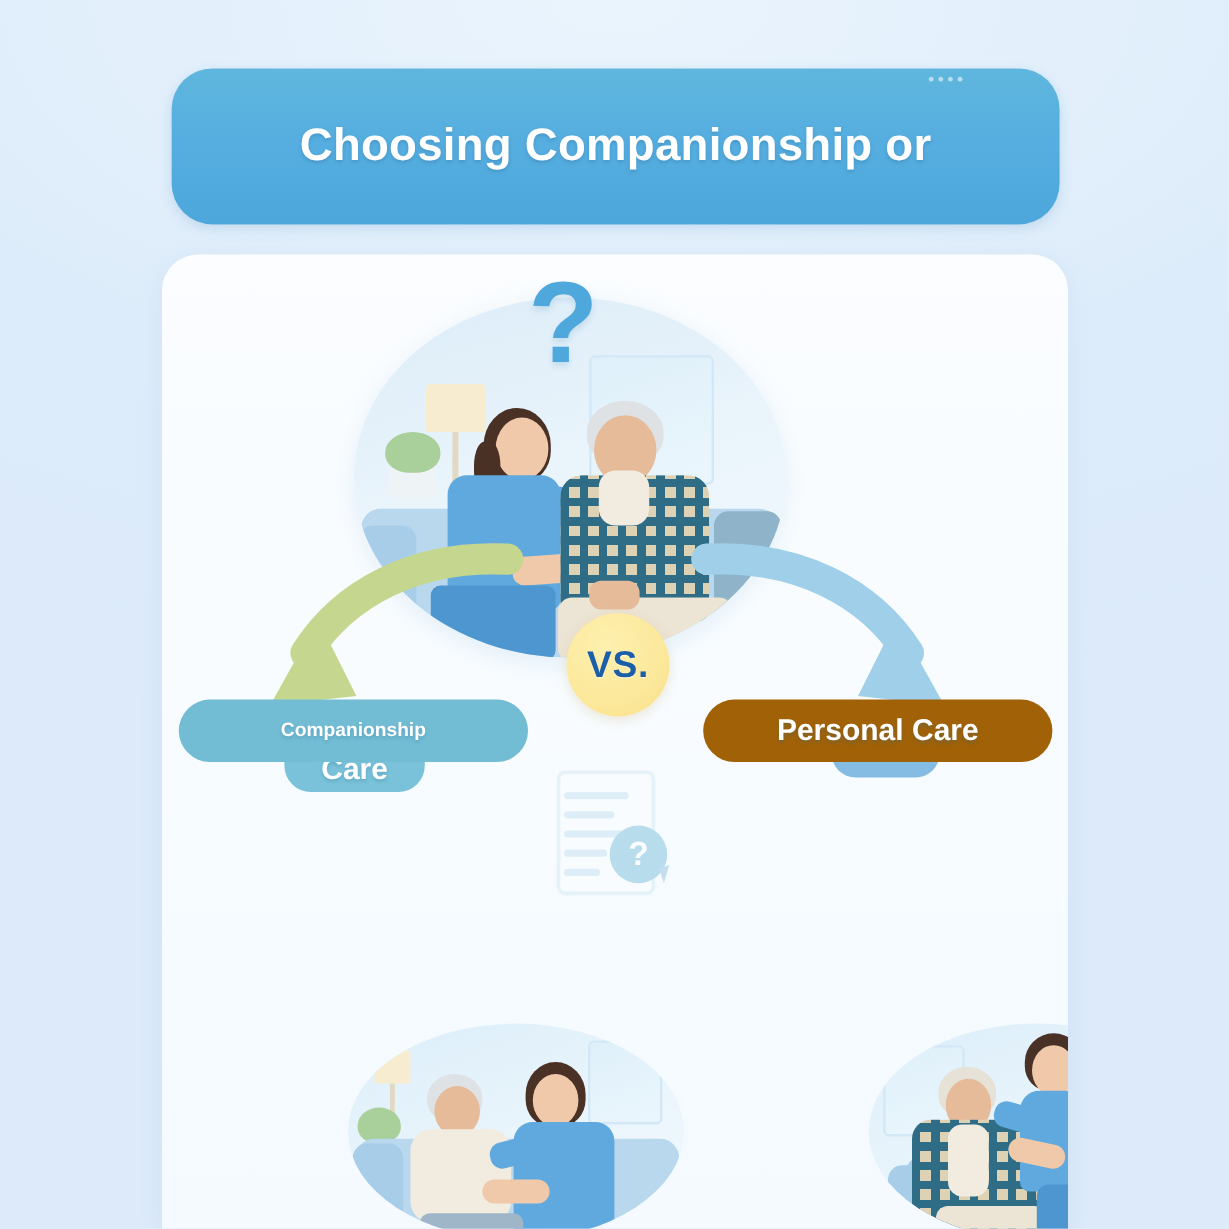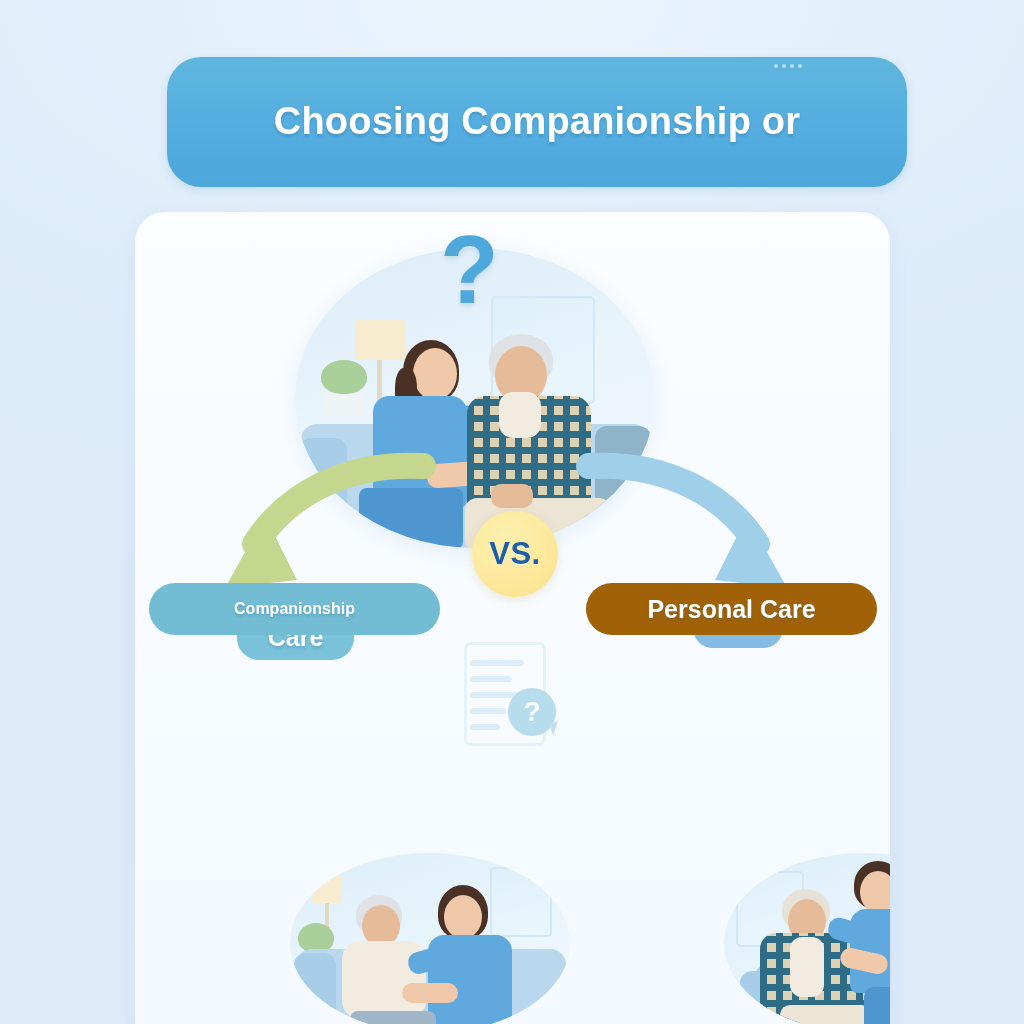--- a/index.html
+++ b/index.html
@@ -23,21 +23,20 @@
   
   .title-bar {
     position: absolute;
     left: 143px; top: 57px;
     width: 740px; height: 130px;
     background: linear-gradient(180deg, #5fb7de 0%, #55ade0 50%, #4da7da 100%);
     border-radius: 34px;
     box-shadow: 0 3px 10px rgba(90,150,195,.22);
     display: flex; align-items: center; justify-content: center;
     text-align: center;
-    margin-left: 24px;
   }
   .title-text {
     color: #ffffff;
     font-size: 38px;
     font-weight: bold;
     line-height: 1.24;
     letter-spacing: .2px;
     text-shadow: 0 2px 3px rgba(40,100,140,.30);
     padding: 0 26px;
   }
@@ -149,21 +148,21 @@
     text-align: center;
     z-index: 10;
   }
   .cat-left-a {
     left: 149px; top: 583px; width: 291px; height: 52px;
     background: #72bcd4; border-radius: 26px; font-size: 16px;
   }
   .cat-left-b {
     left: 237px; top: 618px; width: 117px; height: 42px;
     background: #79c2d9; border-radius: 0 0 22px 22px; font-size: 25px;
-    padding-bottom: 4px; z-index: 9;
+    padding-bottom: 4px; z-index: 9; align-items: flex-end;
   }
   .cat-right {
     left: 586px; top: 583px; width: 291px; height: 52px;
     background: #a16207; border-radius: 26px; font-size: 25px;
   }
   .cat-right-tab {
     left: 693px; top: 624px; width: 90px; height: 24px;
     background: #85bce4; border-radius: 0 0 20px 20px; z-index: 9;
   }
 

